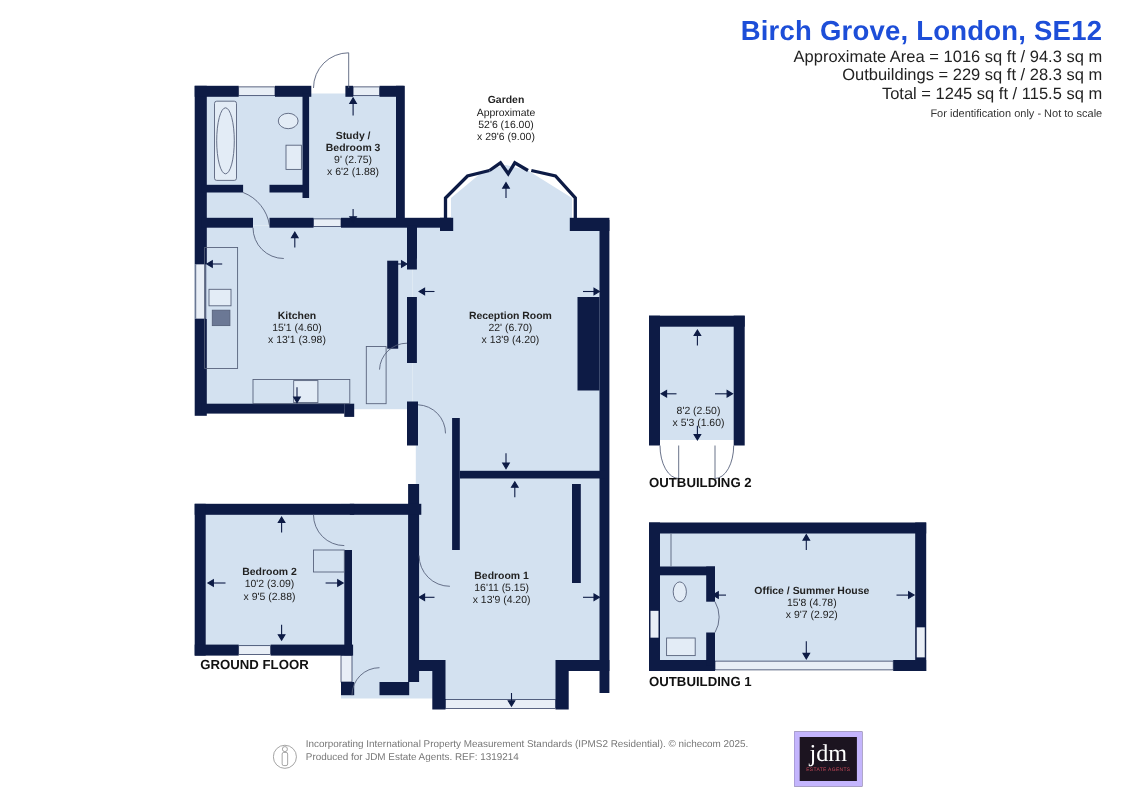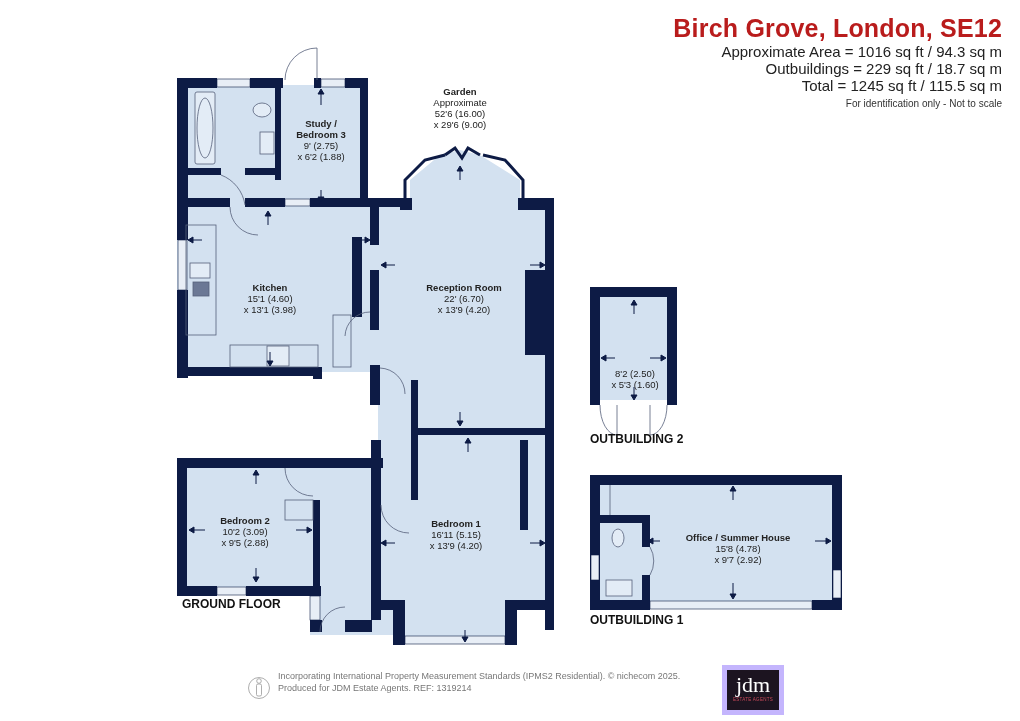--- a/index.html
+++ b/index.html
@@ -1,37 +1,37 @@
 <!DOCTYPE html>
 <html><head>
 <meta charset="utf-8">
 <style>
   html, body { margin: 0; padding: 0; background: #ffffff; }
   body { width: 1020px; height: 721px; position: relative; overflow: hidden; font-family: "Liberation Sans", sans-serif; color: #1a1a1a; }
   .header { position: absolute; right: 18px; top: 14px; text-align: right; }
-  .title { font-weight: bold; font-size: 25px; color: #b91c1c; letter-spacing: 0.2px; }
+  .title { font-weight: bold; font-size: 25px; color: #1d4ed8; letter-spacing: 0.2px; }
   .area-line { font-size: 15px; color: #222; line-height: 17px; }
   .note { font-size: 10px; color: #333; margin-top: 4px; }
   svg.plan { position: absolute; left: 0; top: 0; }
   .room-label { position: absolute; text-align: center; font-size: 9.5px; line-height: 11px; color: #222; transform: translateX(-50%); white-space: nowrap; }
   .room-label .name { font-weight: bold; }
   .floor-label { position: absolute; font-weight: bold; font-size: 12px; color: #111; }
   .footer { position: absolute; left: 248px; top: 670px; width: 470px; font-size: 9px; color: #777; line-height: 12px; padding-left: 30px; }
   .footer .person-icon { position: absolute; left: 0; top: 1px; width: 22px; height: 34px; }
   .logo { position: absolute; left: 722px; top: 665px; width: 52px; height: 40px; background: #1c1420; border: 5px solid #c4b5fd; color: #fff; text-align: center; }
   .logo .mark { font-family: "Liberation Serif", serif; font-size: 22px; line-height: 24px; margin-top: 3px; }
   .logo .sub { font-size: 4.5px; color: #c94a5a; letter-spacing: 0.3px; }
 </style>
 </head>
 <body>
 
 <div class="header">
   <div class="title">Birch Grove, London, SE12</div>
   <div class="area-line">Approximate Area = 1016 sq ft / 94.3 sq m</div>
-  <div class="area-line">Outbuildings = 229 sq ft / 18.7 sq m</div>
+  <div class="area-line">Outbuildings = 229 sq ft / 28.3 sq m</div>
   <div class="area-line">Total = 1245 sq ft / 115.5 sq m</div>
   <div class="note">For identification only - Not to scale</div>
 </div>
 
 <svg class="plan" width="1020" height="721" viewBox="0 0 1020 721">
   <g fill="#d3e1f0">
 
     <rect x="183" y="85" width="97" height="120"></rect>
 
     <rect x="280" y="85" width="85" height="120"></rect>

